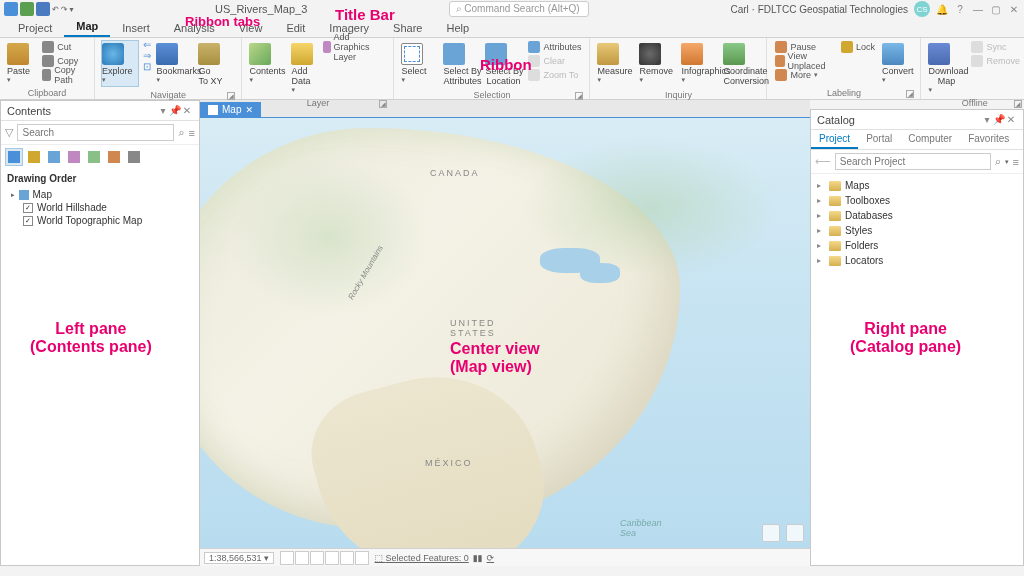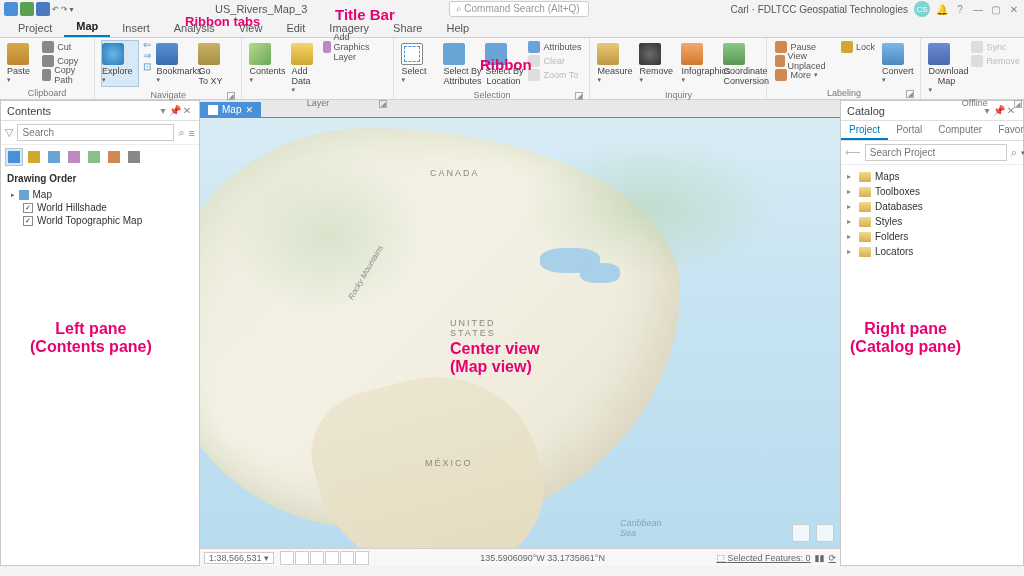--- a/index.html
+++ b/index.html
@@ -92,21 +92,21 @@
   .nav-ctrl { width: 18px; height: 18px; background: rgba(255,255,255,0.8); border: 1px solid #ccc; border-radius: 2px; }
 
   .status-bar { height: 18px; background: #f7f7f7; border-top: 1px solid #d0d0d0; display: flex; align-items: center; font-size: 9px; color: #666; padding: 0 4px; gap: 6px; }
   .status-bar .scale { border: 1px solid #ccc; padding: 0 4px; background: #fff; }
   .status-bar .tools { display: flex; gap: 1px; }
   .status-bar .tools span { width: 14px; height: 14px; border: 1px solid #ccc; background: #fff; }
   .status-bar .center-coord { flex: 1; text-align: center; }
   .status-bar .right { display: flex; gap: 4px; align-items: center; text-decoration: underline; }
 
   
-  .catalog { width: 184px; }
+  .catalog { width: 214px; margin-top: 9px; }
   .cat-tabs { display: flex; font-size: 10px; border-bottom: 1px solid #e0e0e0; }
   .cat-tabs .ct { padding: 3px 8px; color: #777; cursor: pointer; }
   .cat-tabs .ct.active { color: #007ac2; border-bottom: 2px solid #007ac2; }
   .cat-search { display: flex; align-items: center; padding: 3px 4px; gap: 4px; border-bottom: 1px solid #eee; }
   .cat-search input { flex: 1; border: 1px solid #ccc; font-size: 10px; padding: 2px 4px; color: #999; }
   .cat-tree { padding: 4px 6px; font-size: 10px; }
   .cat-tree .node { display: flex; align-items: center; gap: 4px; padding: 2px 0; }
   .folder-icon { width: 12px; height: 10px; background: linear-gradient(#f5d88a, #d5b050); border-radius: 1px; position: relative; }
   .caret-r { font-size: 8px; color: #888; width: 8px; }
 
@@ -428,21 +428,20 @@
     <div class="status-bar">
       <span class="scale"><span>1:38,566,531</span> ▾</span>
       <span class="tools">
         <span></span>
         <span></span>
         <span></span>
         <span></span>
         <span></span>
         <span></span>
       </span>
-      <span class="center-coord">135.5906090°W 33.1735861°N</span>
       <span class="right">
         <span>⬚ <span>Selected Features: 0</span></span>
         <span>▮▮</span>
         <span>⟳</span>
       </span>
     </div>
   </div>
 
   <div class="pane catalog">
     <div class="pane-header">

